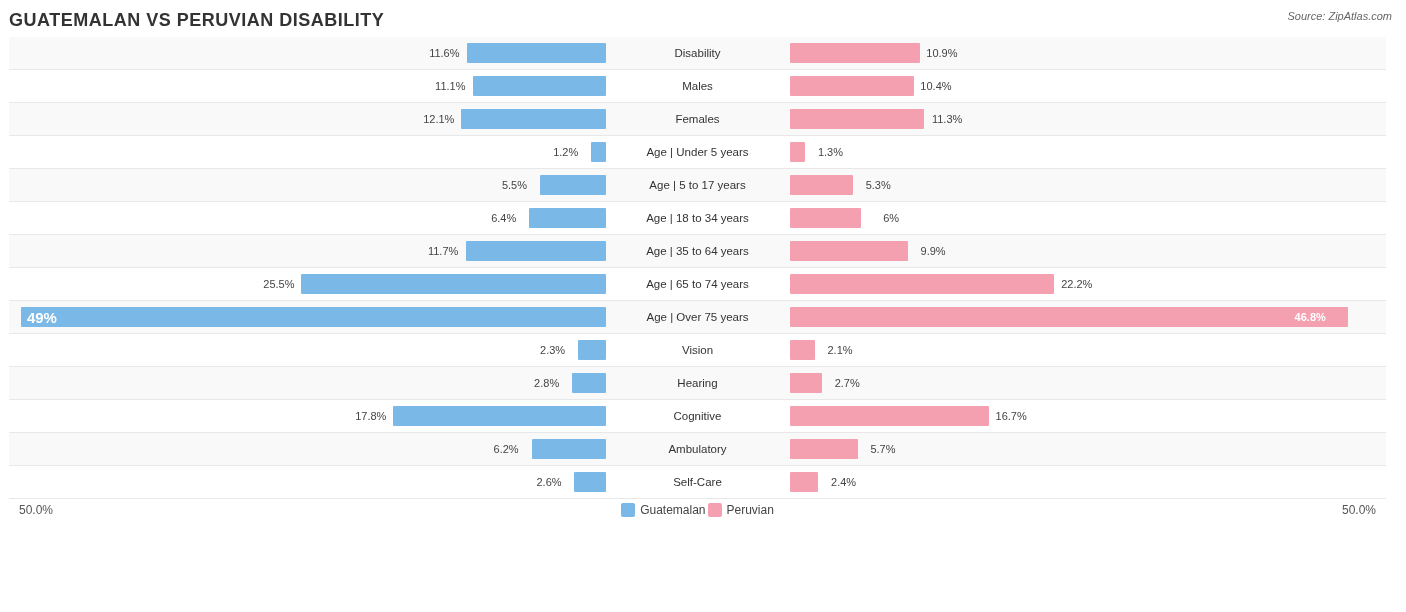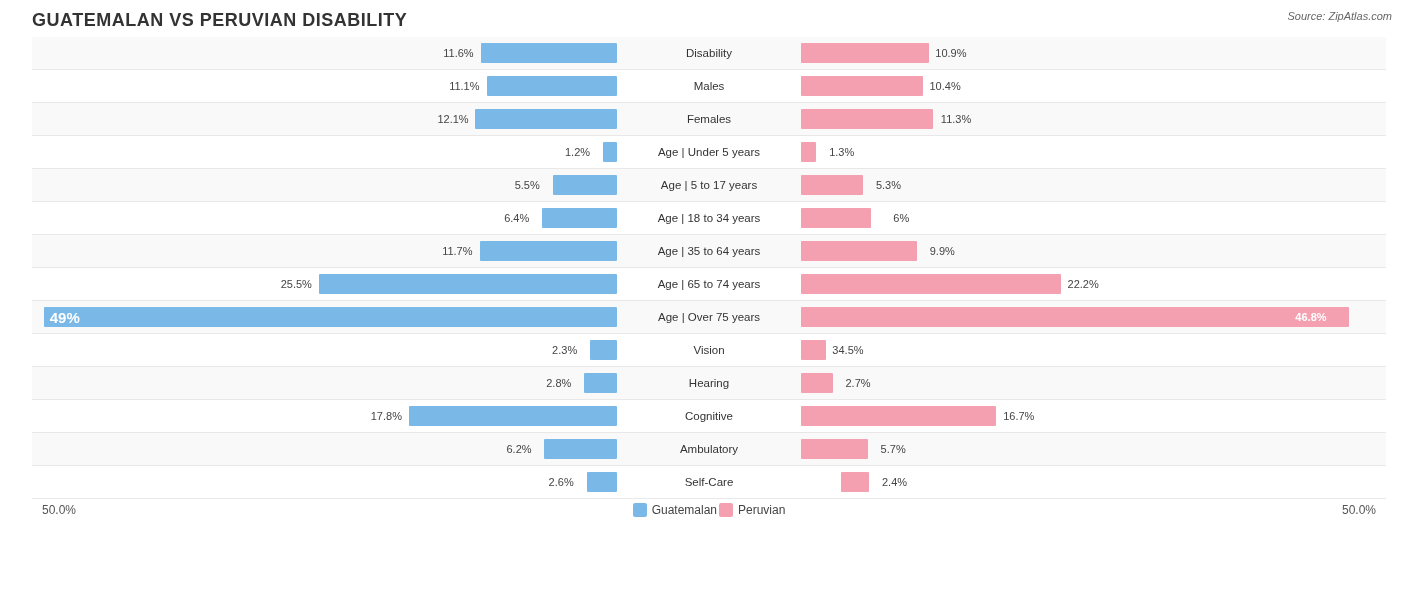--- a/index.html
+++ b/index.html
@@ -6,21 +6,21 @@
     body {
       font-family: Arial, sans-serif;
       background: #fff;
       width: 1406px;
       height: 612px;
       overflow: hidden;
     }
     .chart-container {
       width: 1406px;
       height: 612px;
-      padding: 10px 20px 30px 32px;
+      padding: 10px 20px 30px 9px;
       position: relative;
     }
     .chart-title {
       font-size: 18px;
       font-weight: bold;
       color: #333;
       margin-bottom: 6px;
       text-transform: uppercase;
       letter-spacing: 0.5px;
     }
@@ -313,21 +313,21 @@
       <div class="bar-row">
     <div class="row-inner">
       <div class="left-section">
         <div class="bar-guatemalan" style="width:4.6%; position:relative;">
           <span class="bar-value-left">2.3%</span>
         </div>
       </div>
       <div class="label-section">Vision</div>
       <div class="right-section">
         <div class="bar-peruvian" style="width:4.2%; position:relative;">
-          <span class="bar-value-right">34.5%</span>
+          <span class="bar-value-right">2.1%</span>
         </div>
       </div>
     </div>
   </div>
       <div class="bar-row">
     <div class="row-inner">
       <div class="left-section">
         <div class="bar-guatemalan" style="width:5.6%; position:relative;">
           <span class="bar-value-left">2.8%</span>
         </div>
@@ -372,21 +372,21 @@
   </div>
       <div class="bar-row">
     <div class="row-inner">
       <div class="left-section">
         <div class="bar-guatemalan" style="width:5.2%; position:relative;">
           <span class="bar-value-left">2.6%</span>
         </div>
       </div>
       <div class="label-section">Self-Care</div>
       <div class="right-section">
-        <div class="bar-peruvian" style="width:4.8%; position:relative;margin-left:40px;">
+        <div class="bar-peruvian" style="width:4.8%; position:relative;">
           <span class="bar-value-right">2.4%</span>
         </div>
       </div>
     </div>
   </div>
     </div>
   <div class="footer">
     <span class="footer-left">50.0%</span>
     <div class="legend">
       <div class="legend-item">

